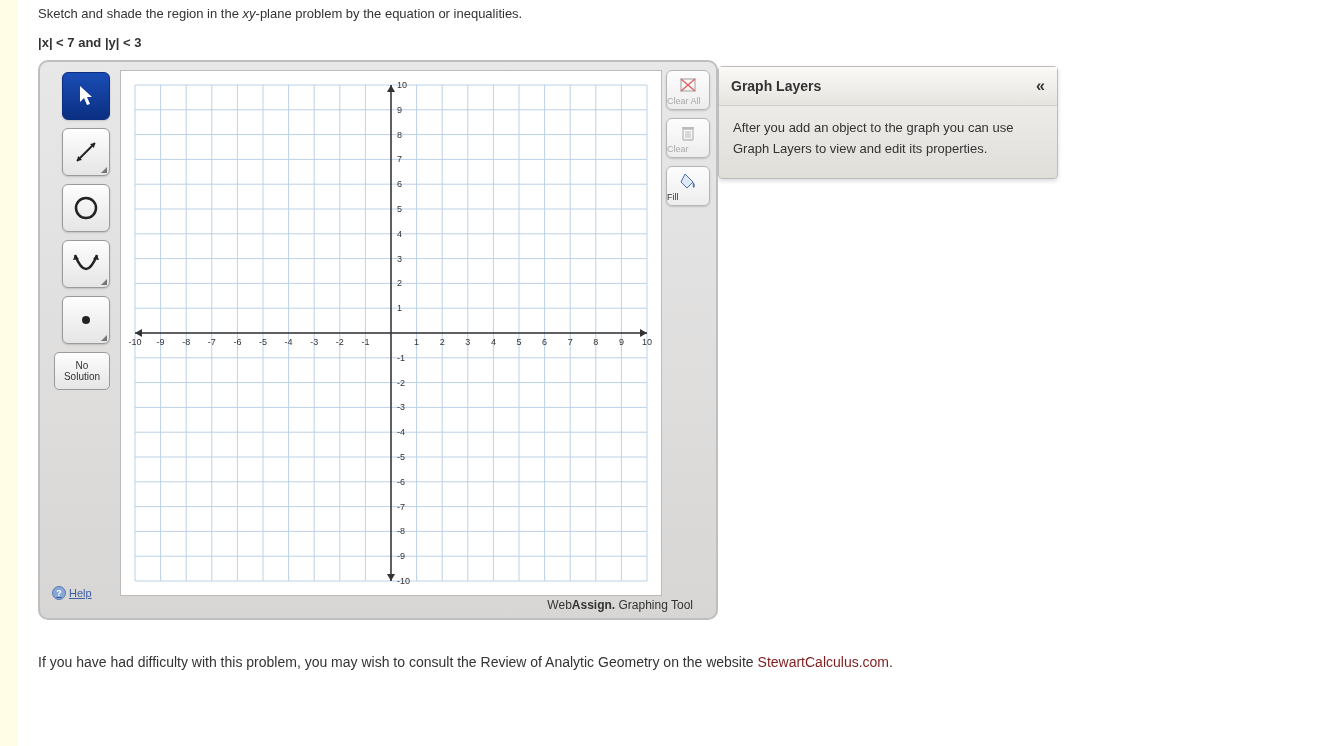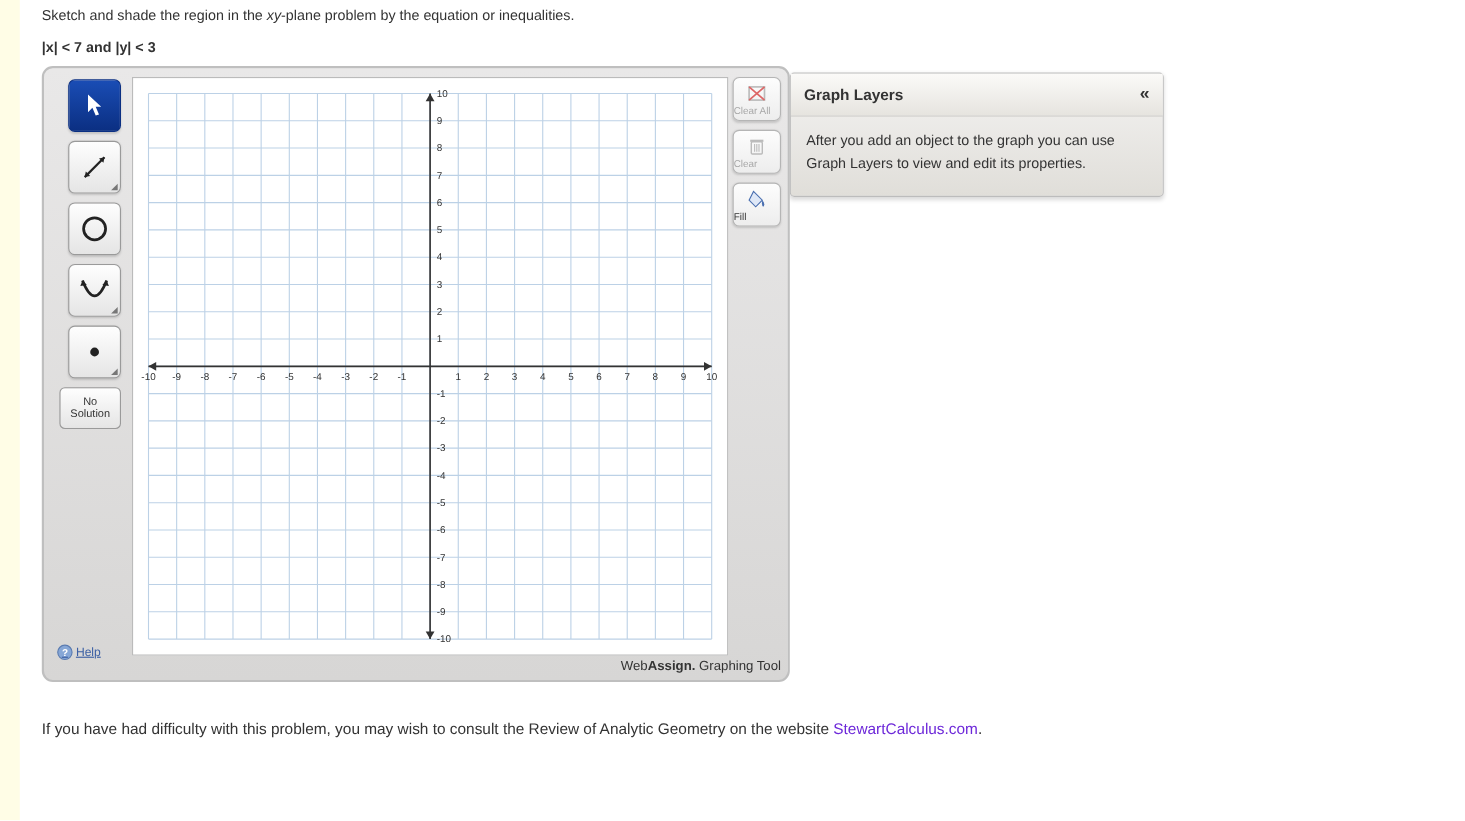--- a/index.html
+++ b/index.html
@@ -117,21 +117,21 @@
     position: absolute;
     left: 80px;
     top: 8px;
     width: 540px;
     height: 524px;
     background: #fff;
     border: 1px solid #bbb;
   }
   .footer-label {
     position: absolute;
-    right: 6px;
+    right: 23px;
     bottom: 6px;
     font-size: 12px;
   }
   .footer-label b { font-weight: bold; }
   
   .right-col {
     position:absolute;
     left: 624px;
     top: 8px;
     width: 48px;
@@ -180,21 +180,21 @@
   }
   .layers-body {
     padding: 12px 14px 18px 14px;
     font-size: 13px;
     line-height: 1.6;
   }
   .hint {
     margin-top: 34px;
     font-size: 14px;
   }
-  .hint a { color: #6d28d9; text-decoration: none; }
+  .hint a { color: #7f1d1d; text-decoration: none; }
   svg.grid { position:absolute; left:0; top:0; }
 </style>
 </head>
 <body>
 
 <div class="page">
   <div class="left-margin"></div>
   <div class="content">
 
     <div class="instruction">

